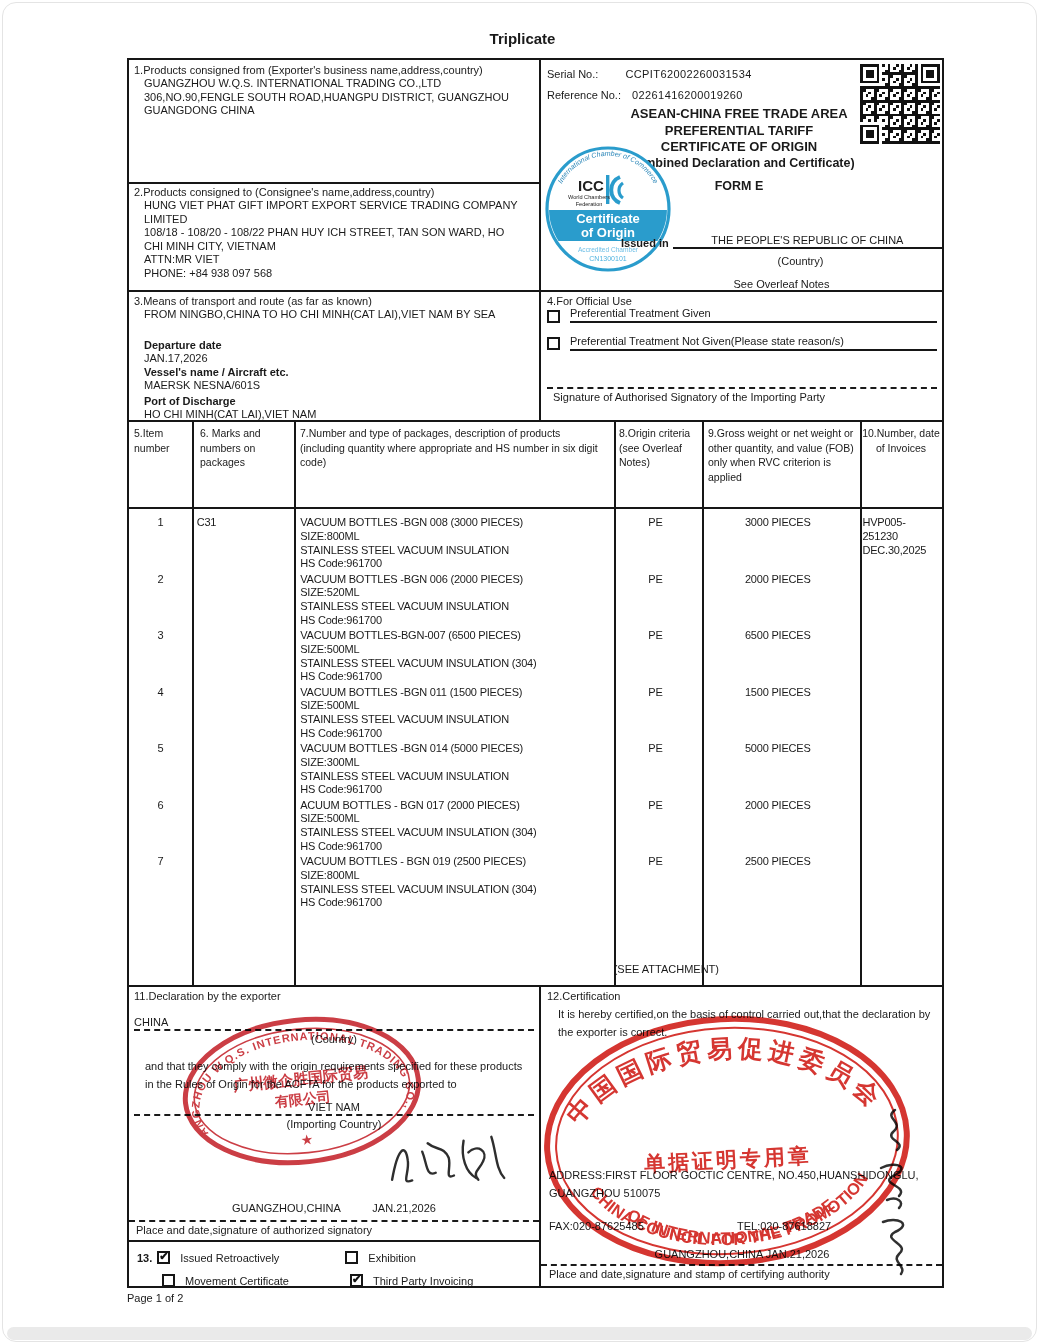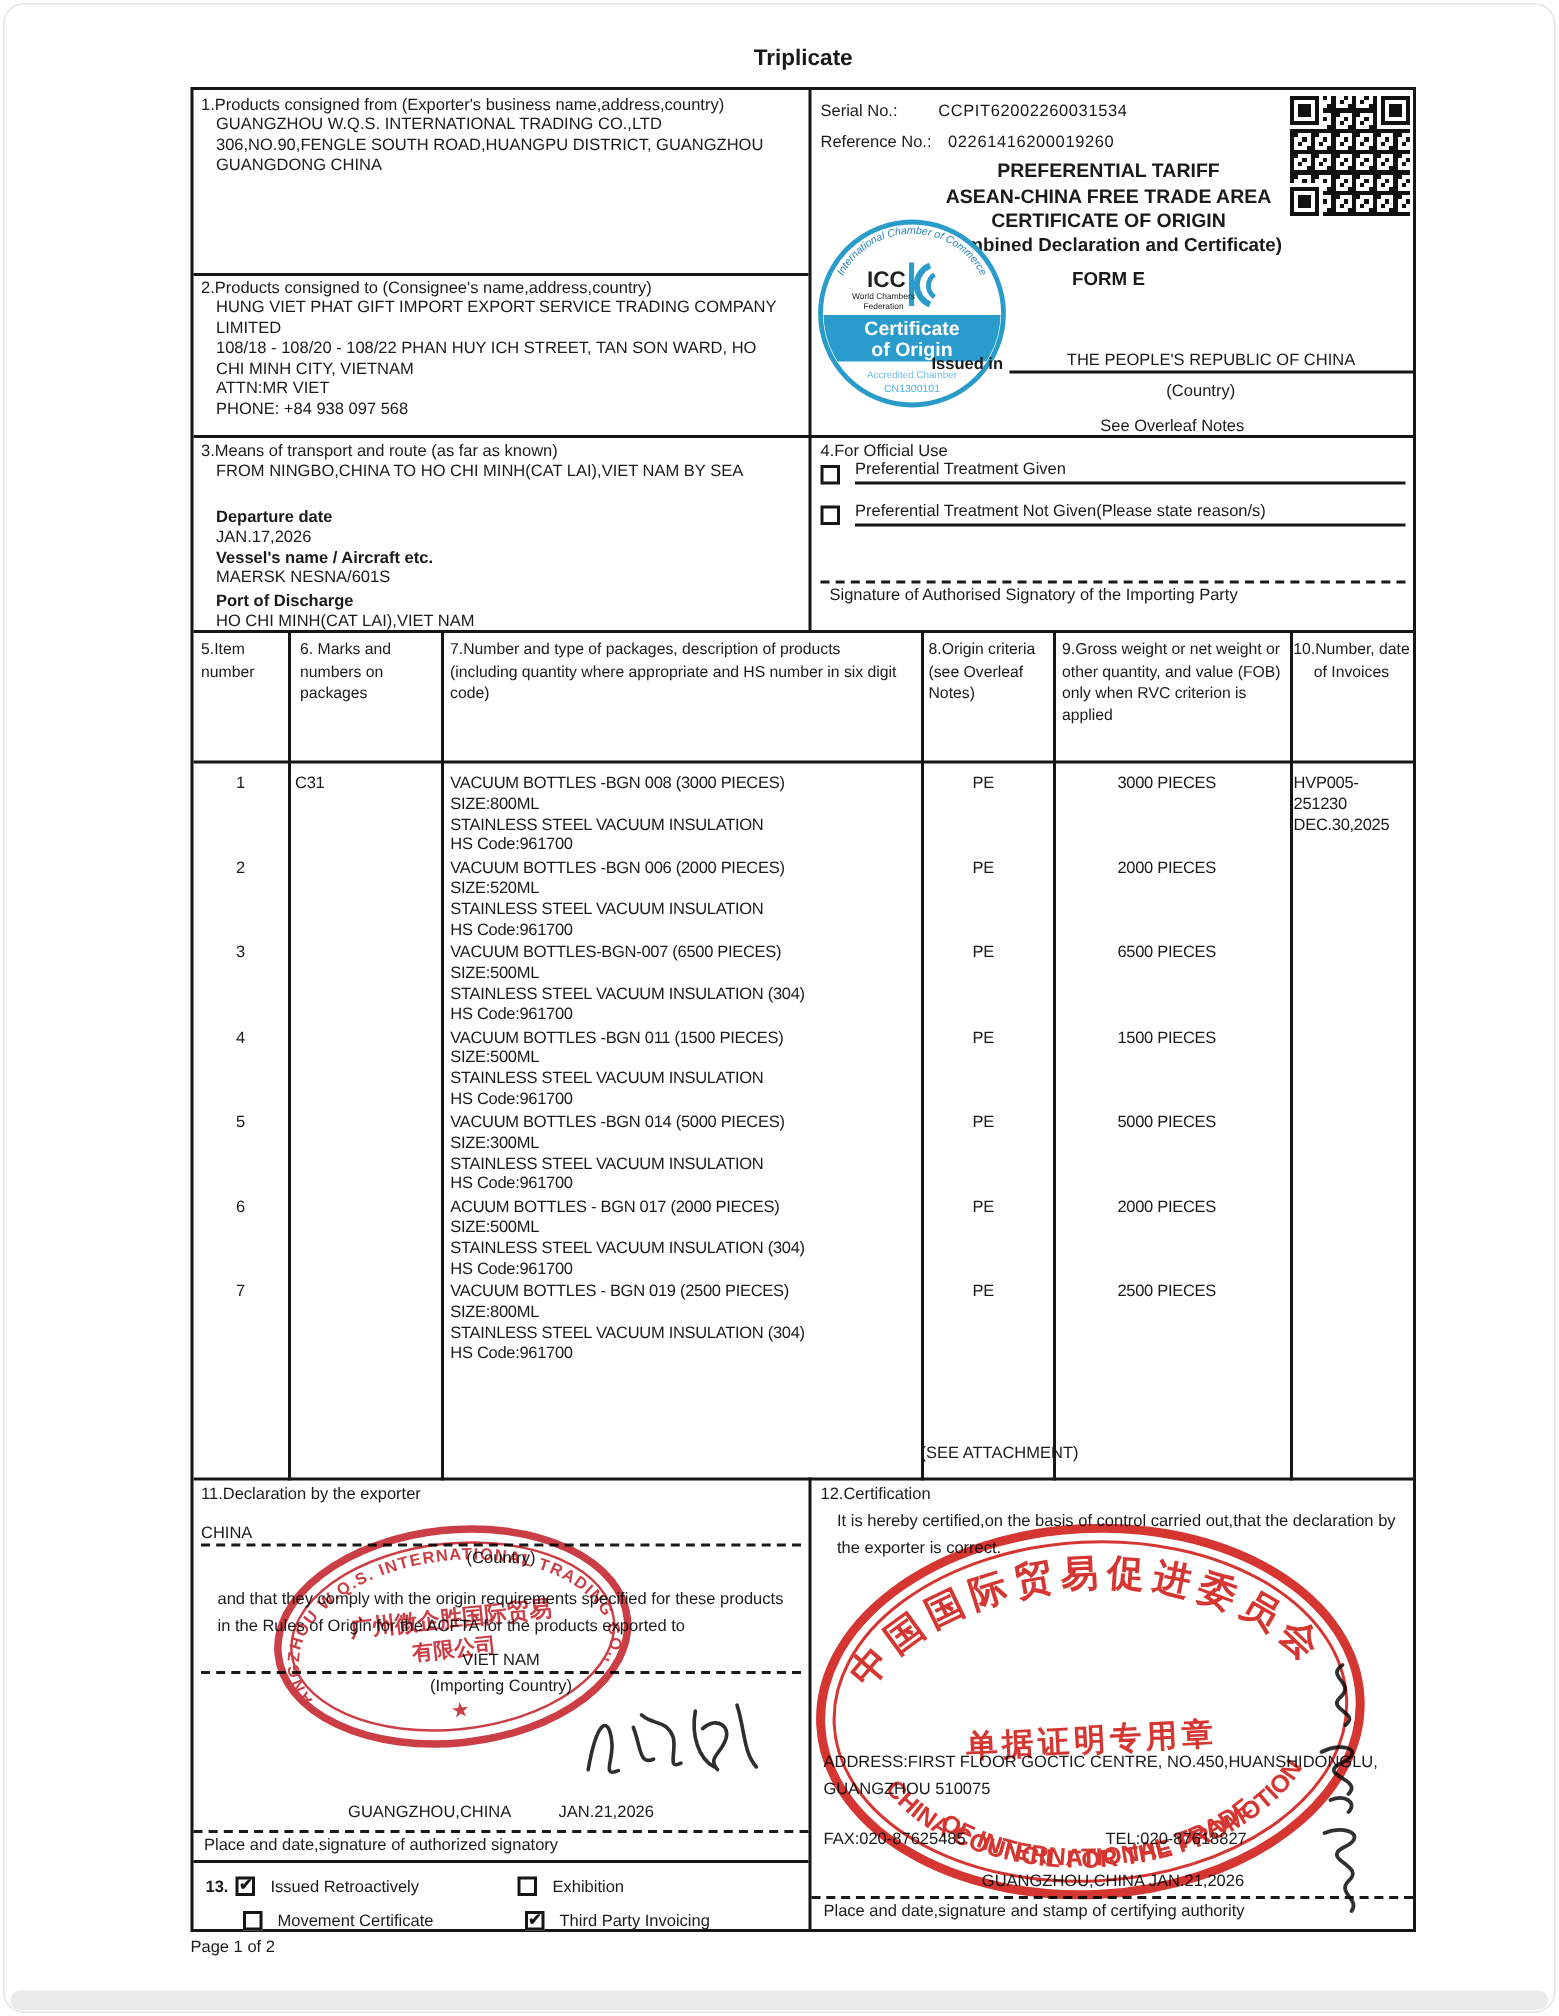--- a/index.html
+++ b/index.html
@@ -1,20 +1,20 @@
 <!DOCTYPE html>
 <html><head>
 <meta charset="utf-8">
 <style>
   html,body{margin:0;padding:0;background:#ffffff;}
   .page{position:relative;width:1039px;height:1344px;background:#fff;overflow:hidden;
         font-family:"Liberation Sans",sans-serif;color:#1a1a1a;font-size:11px;}
   .card-border{position:absolute;left:2px;top:2px;right:2px;bottom:2px;border:1px solid #e4e4e4;border-radius:14px;pointer-events:none;z-index:50;}
   .bottom-bar{position:absolute;left:7px;right:7px;top:1327px;height:13px;background:#eaeaea;border-radius:7px;z-index:40;}
-  .copy-label{position:absolute;left:127px;top:30px;width:817px;text-align:center;font-weight:bold;font-size:15px;}
+  .copy-label{position:absolute;left:114px;top:30px;width:817px;text-align:center;font-weight:bold;font-size:15px;}
   .page-num{position:absolute;left:127px;top:1292px;width:817px;text-align:left;font-size:11px;}
   .form{position:absolute;left:127px;top:58px;width:817px;height:1230px;border:2px solid #161616;box-sizing:border-box;}
   .hl{position:absolute;height:2px;background:#161616;}
   .vl{position:absolute;width:2px;background:#161616;}
   .abs{position:absolute;}
   .lbl{font-size:11px;}
   .blbl{font-weight:bold;font-size:11px;}
   .content{font-size:11px;line-height:13.5px;}
   .ttl{font-weight:bold;font-size:13px;line-height:16.5px;}
   .ttl2{font-weight:bold;font-size:12.5px;}
@@ -83,22 +83,22 @@
     <div class="abs" style="left:418px;top:8px">
       <span>Serial No.:</span>
       <span style="margin-left:24px;letter-spacing:.4px">CCPIT62002260031534</span>
     </div>
     <div class="abs" style="left:418px;top:29px">
       <span>Reference No.:</span>
       <span style="margin-left:8px;letter-spacing:.4px">02261416200019260</span>
     </div>
 
     <div class="abs" style="left:440px;top:46px;width:340px;text-align:center">
+      <div class="ttl">ASEAN-CHINA FREE TRADE AREA</div>
       <div class="ttl">PREFERENTIAL TARIFF</div>
-      <div class="ttl">ASEAN-CHINA FREE TRADE AREA</div>
       <div class="ttl">CERTIFICATE OF ORIGIN</div>
       <div class="ttl2">(Combined Declaration and Certificate)</div>
       <div class="ttl2" style="margin-top:9px">FORM E</div>
     </div>
 
     <div class="abs" style="left:731px;top:4px;width:80px;height:80px">
       <svg id="qrsvg" width="80" height="80" viewBox="0 0 29 29" shape-rendering="crispEdges">
           <rect width="29" height="29" fill="#fff"></rect>
           <rect x="0" y="0" width="1" height="1" fill="#111"></rect>
           <rect x="1" y="0" width="1" height="1" fill="#111"></rect>

